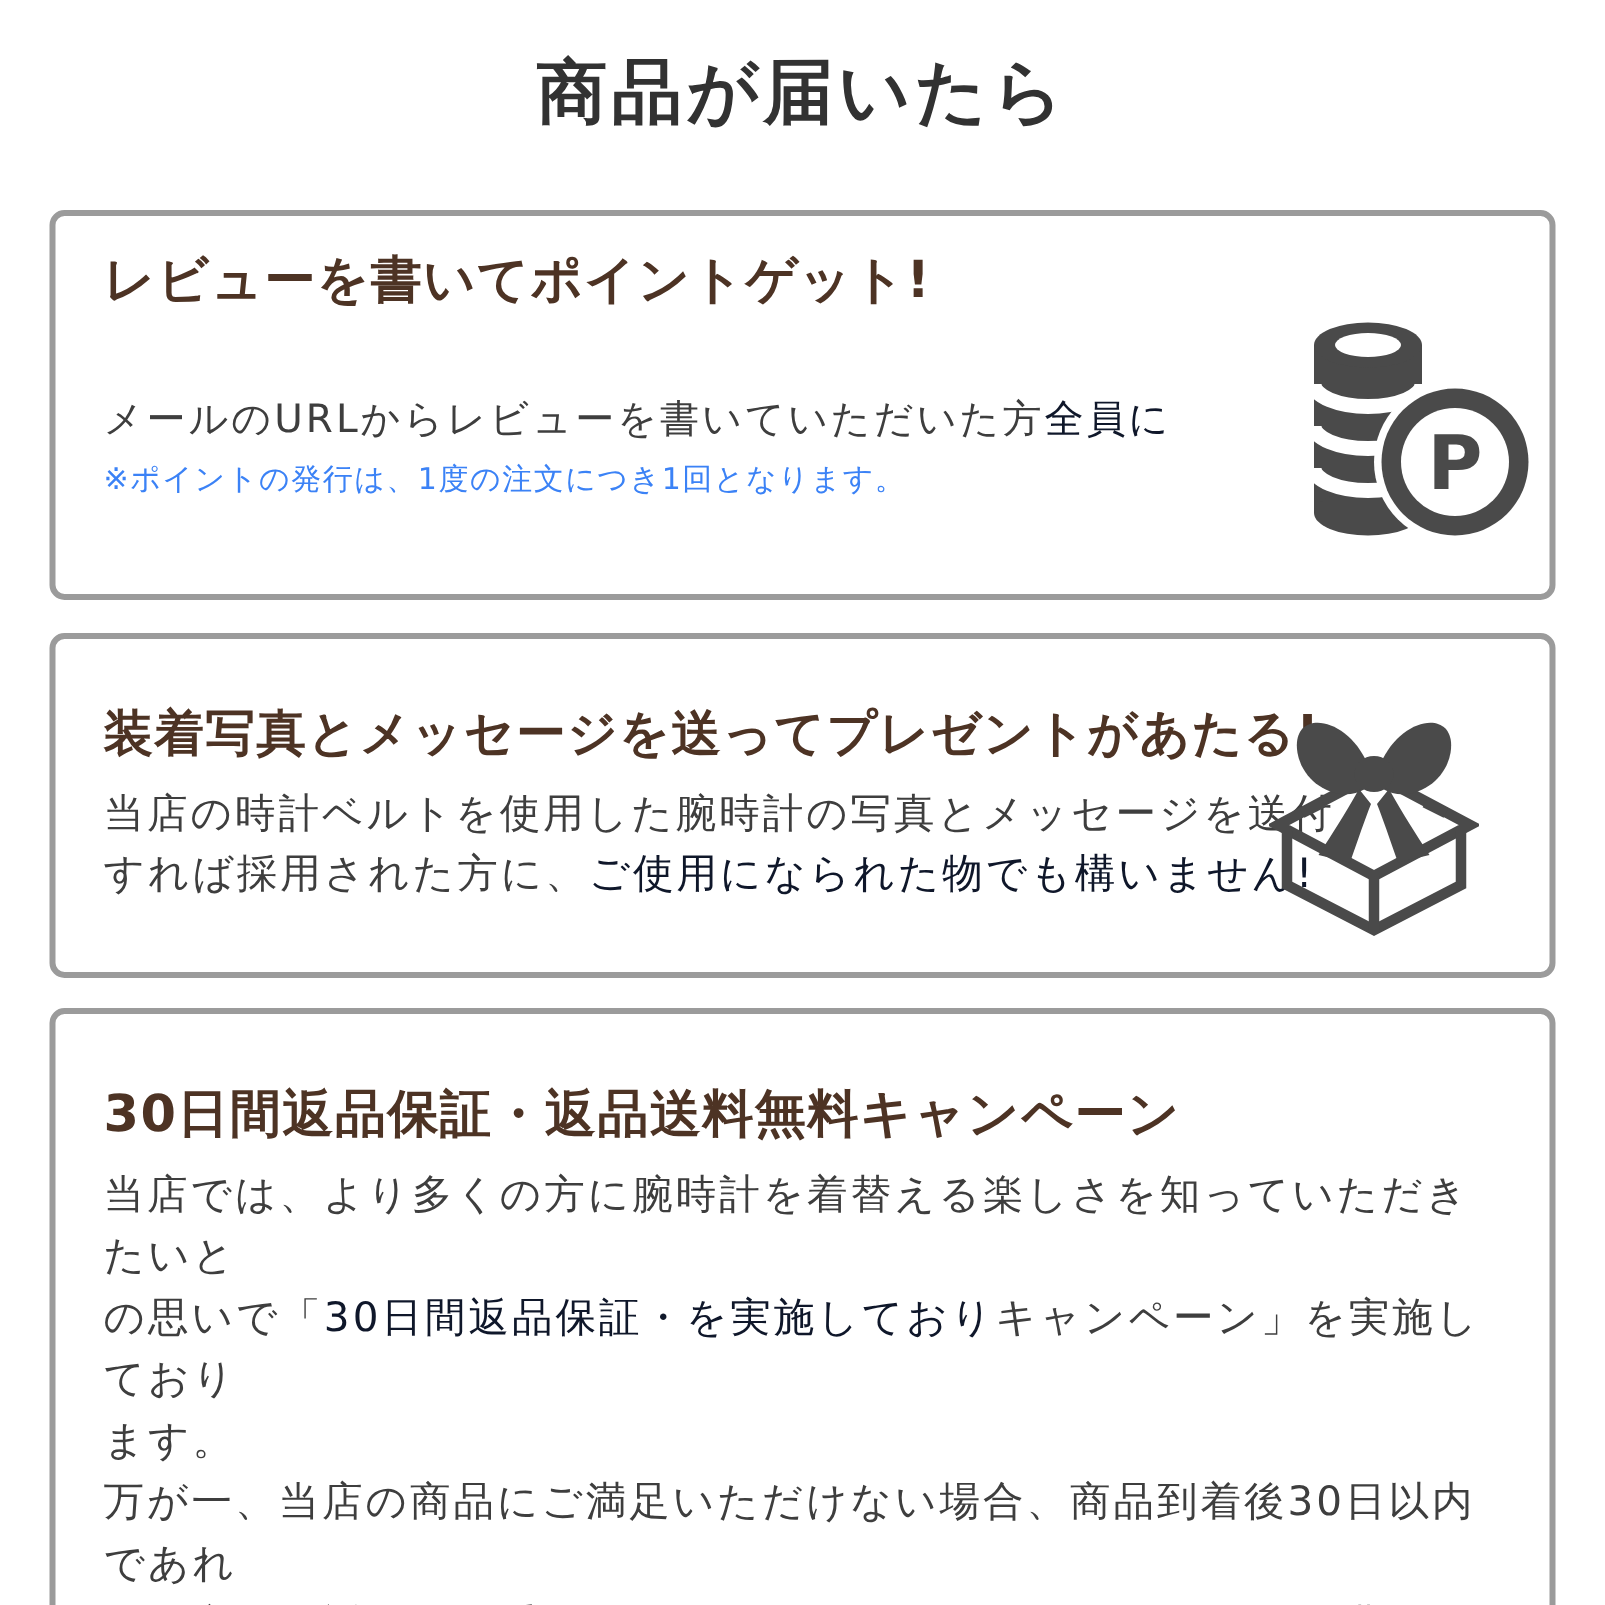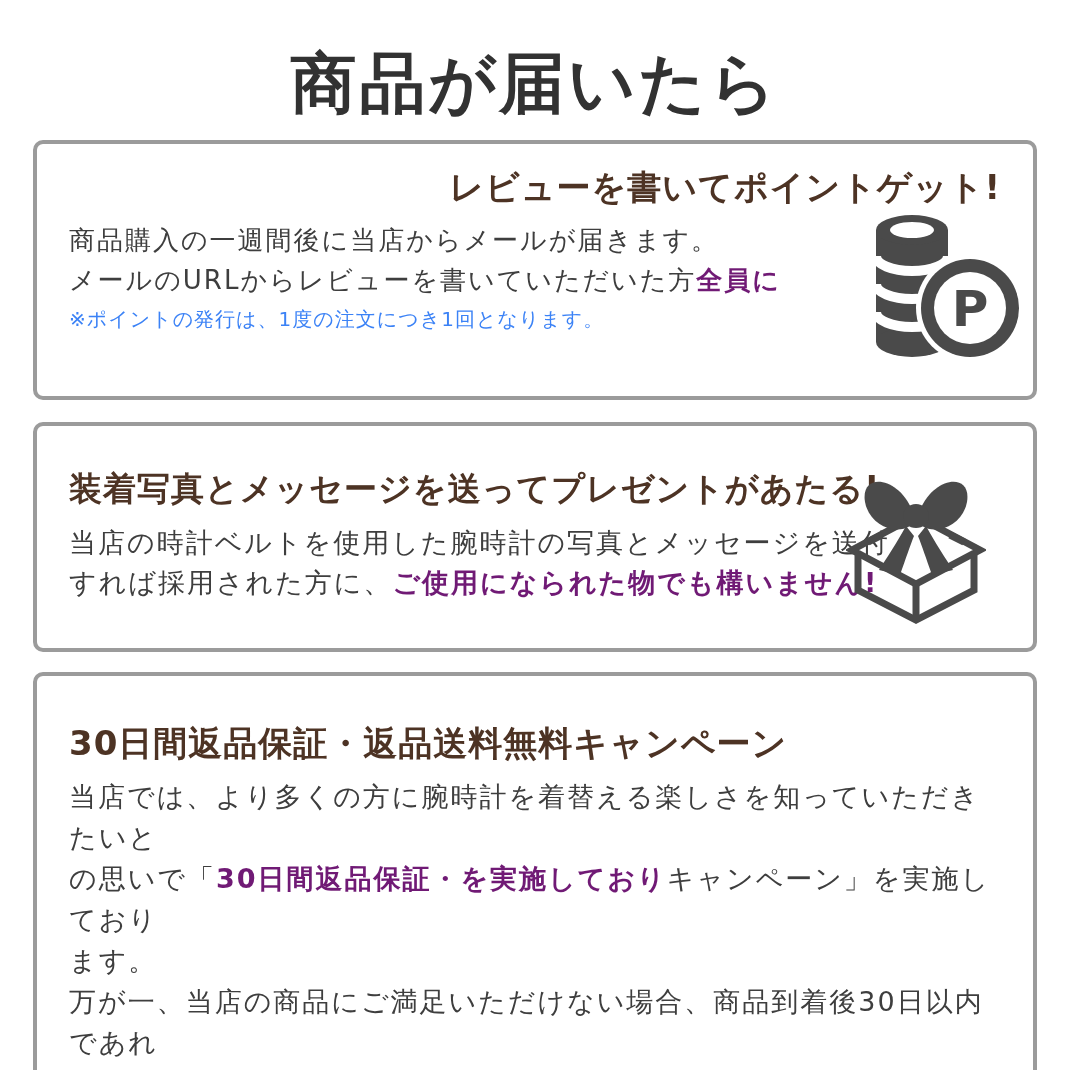--- a/index.html
+++ b/index.html
@@ -2,65 +2,65 @@
 <html><head>
 <meta charset="utf-8">
 <style>
   html,body { margin:0; padding:0; background:#fff; }
   .page {
     position:relative; width:1070px; height:1070px; background:#ffffff;
     font-family:"DejaVu Sans","Liberation Sans",sans-serif;
     overflow:hidden;
   }
   .page-title {
-    position:absolute; top:48px; left:0; width:100%; margin:0;
-    text-align:center; font-size:66px; font-weight:900; color:#323232;
+    position:absolute; top:36px; left:0; width:100%; margin:0;
+    text-align:center; font-size:47px; font-weight:900; color:#323232;
     letter-spacing:3px; line-height:1.1;
   }
   .box {
     position:absolute; left:33px; width:1004px; box-sizing:border-box;
     background:#fff; border:4px solid #9b9b9b; border-radius:10px;
   }
   .box-review    { top:140px; height:260px; padding:26px 32px 0 32px; }
   .box-photo     { top:422px; height:230px; padding:46px 32px 0 32px; }
   .box-guarantee { top:672px; height:410px; padding:50px 35px 0 32px; }
   .heading {
     margin:0; color:#4d3324; font-weight:800; letter-spacing:1px;
     line-height:1.05;
   }
-  .box-review .heading    { font-size:34px;text-align:right; }
+  .box-review .heading    { font-size:34px; }
   .box-photo .heading     { font-size:33px; }
   .box-guarantee .heading { font-size:34px; }
   .body-text {
     margin:14px 0 0 0; color:#3e3e3e; font-size:26px; line-height:40px;
     letter-spacing:2px; font-weight:500;
   }
   .box-photo .body-text     { margin-top:16px; font-size:27px; }
   .box-guarantee .body-text { margin-top:14px; font-size:27px; line-height:41px; }
-  .em { color:#701a75; font-weight:700; }
+  .em { color:#0f172a; font-weight:400; }
   .note {
     margin:6px 0 0 0; color:#3b82f6; font-size:20px; letter-spacing:1px;
     line-height:1.3; font-weight:500;
   }
   .icon-wrap { position:absolute; display:block; }
   .icon-coins { top:66px;  left:833px; width:152px; height:152px; }
   .icon-gift  { top:36px;  left:809px; width:140px; height:164px; }
   svg { display:block; width:100%; height:100%; }
 </style>
 </head>
 <body>
 
 <div class="page">
 
   <h1 class="page-title">商品が届いたら</h1>
 
   <section class="box box-review">
     <h2 class="heading">レビューを書いてポイントゲット!</h2>
     <p class="body-text">
-      <span>商品購入の一週間後に当店からメールが届きます。</span><br>
+      <br>
       <span>メールのURLからレビューを書いていただいた方</span><span class="em">全員に</span><br>
     </p>
     <p class="note">※ポイントの発行は、1度の注文につき1回となります。</p>
 
     <span class="icon-wrap icon-coins">
       <svg viewBox="0 0 152 152" xmlns="http://www.w3.org/2000/svg">
         <g fill="#4a4a4a">
           <rect x="6" y="20" width="72" height="112"></rect>
           <ellipse cx="42" cy="132" rx="36" ry="15"></ellipse>
           <ellipse cx="42" cy="20" rx="36" ry="15"></ellipse>

